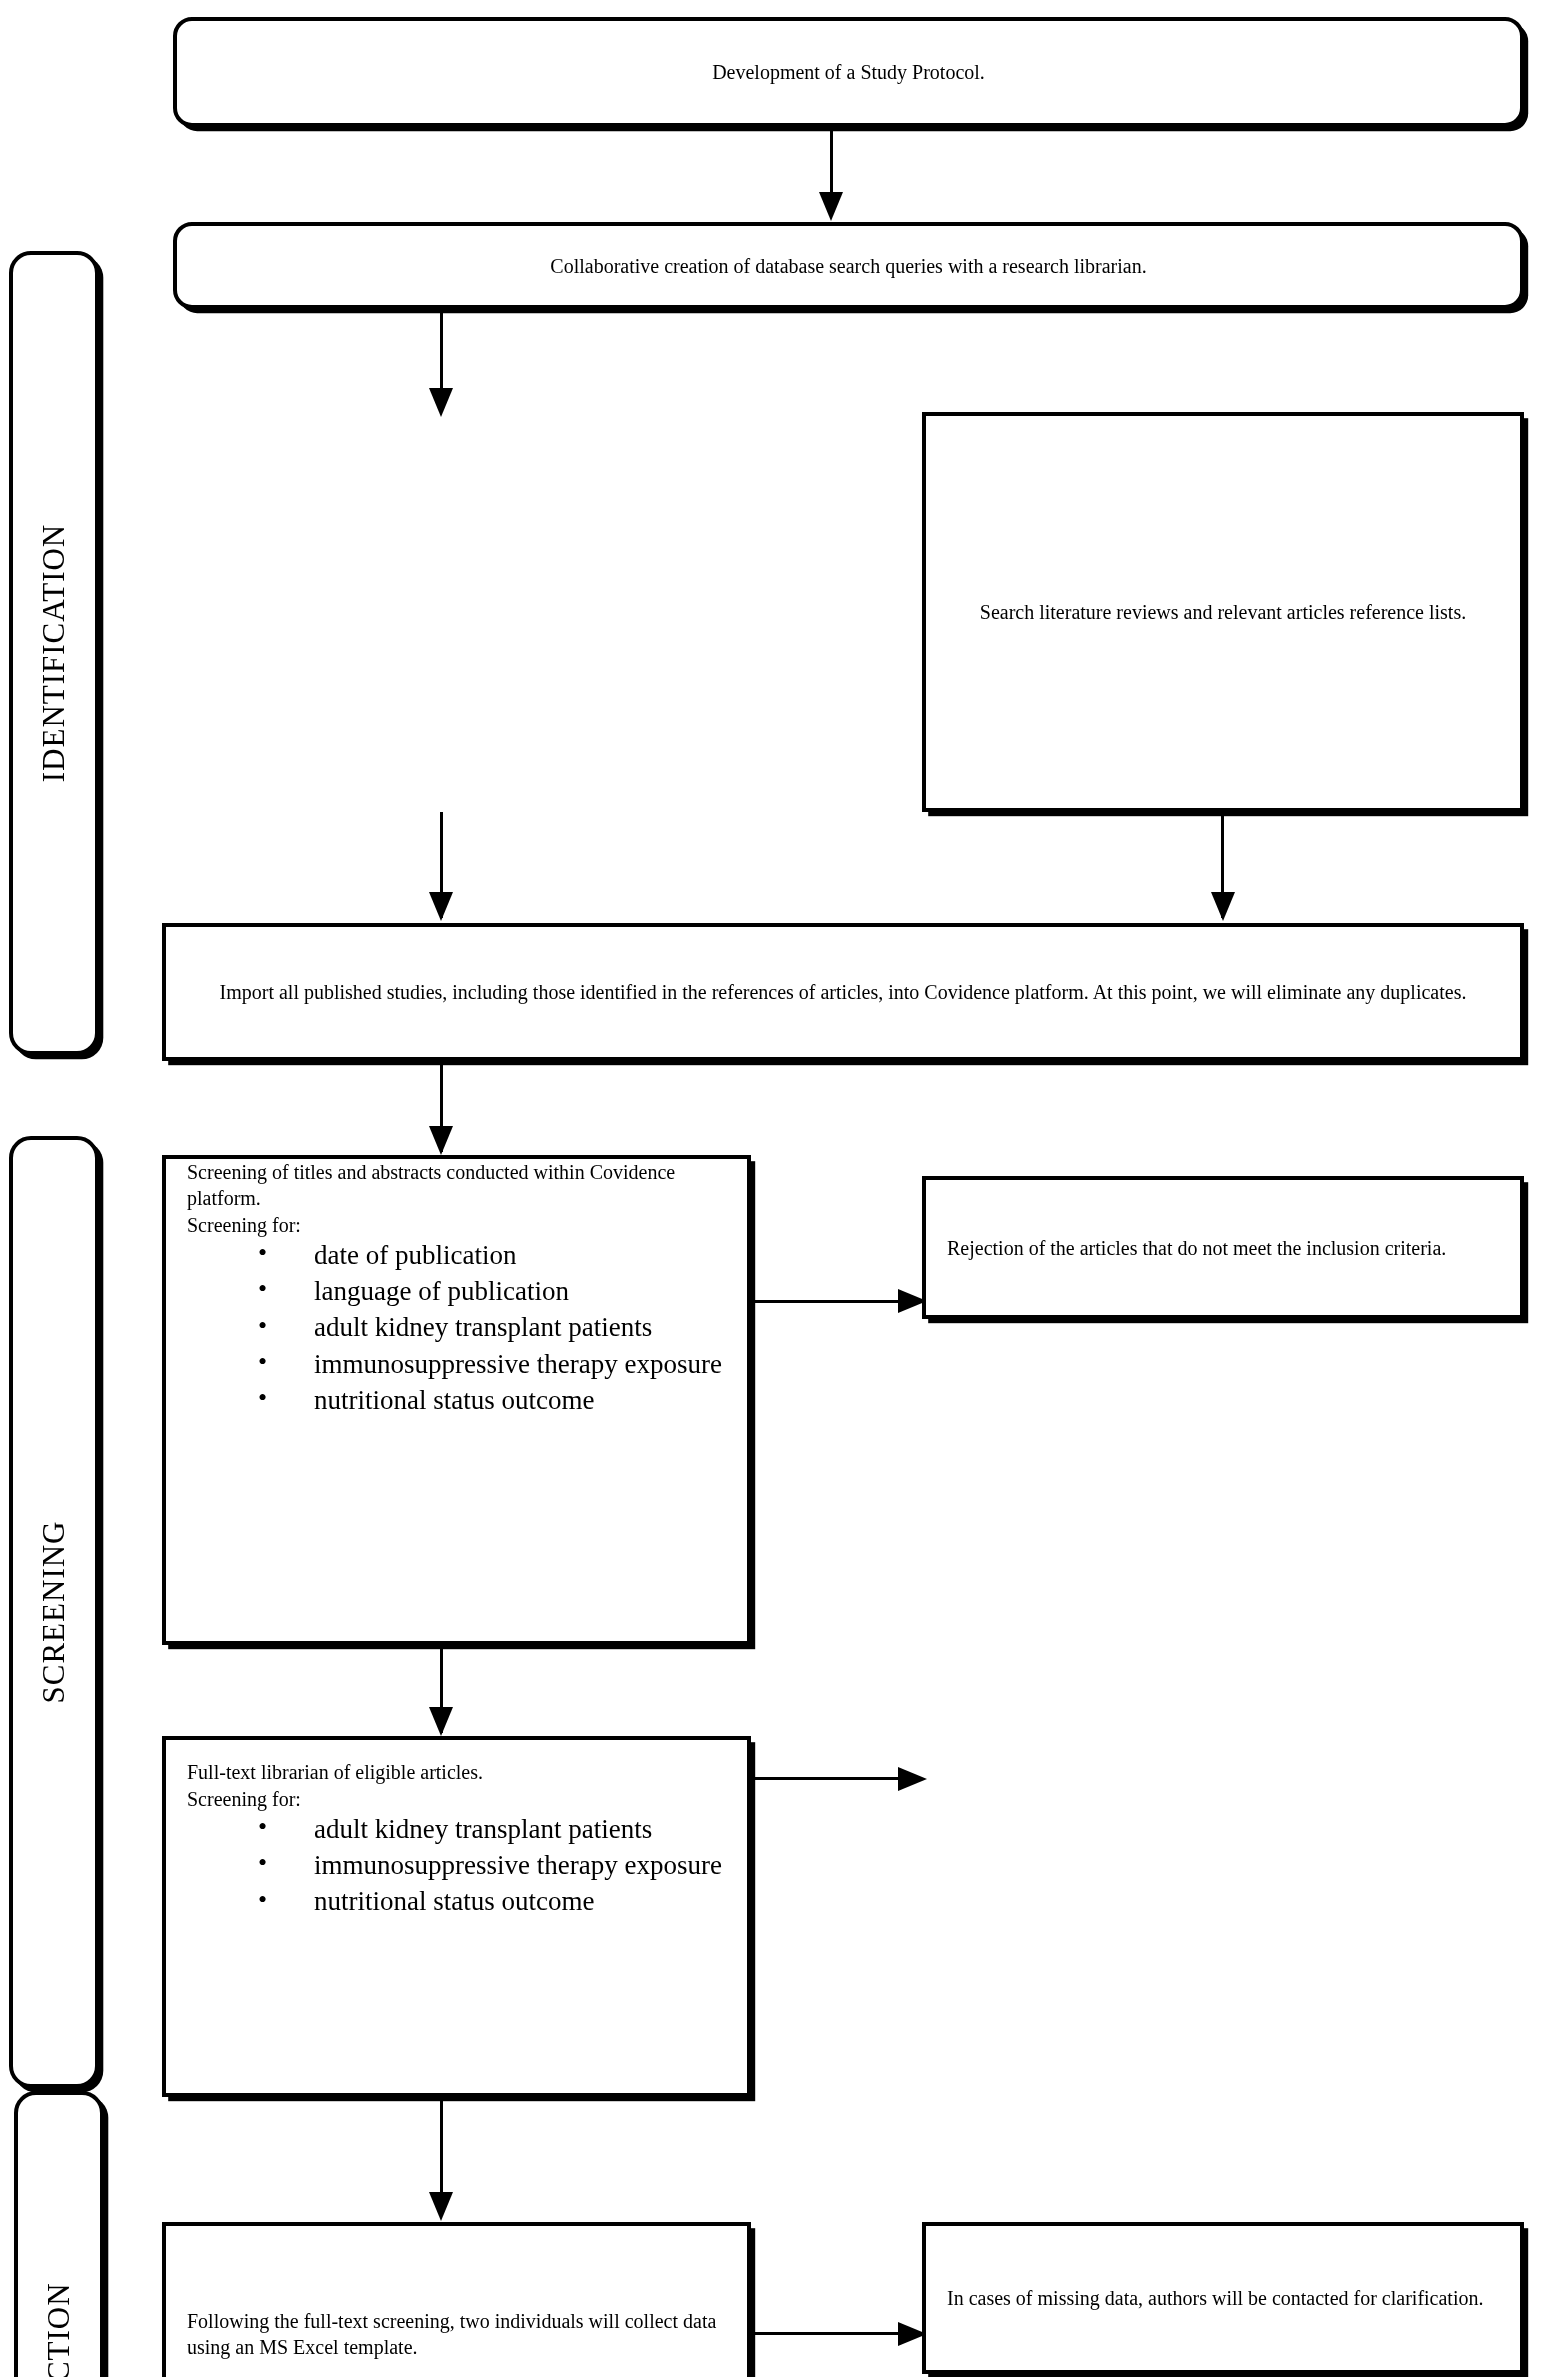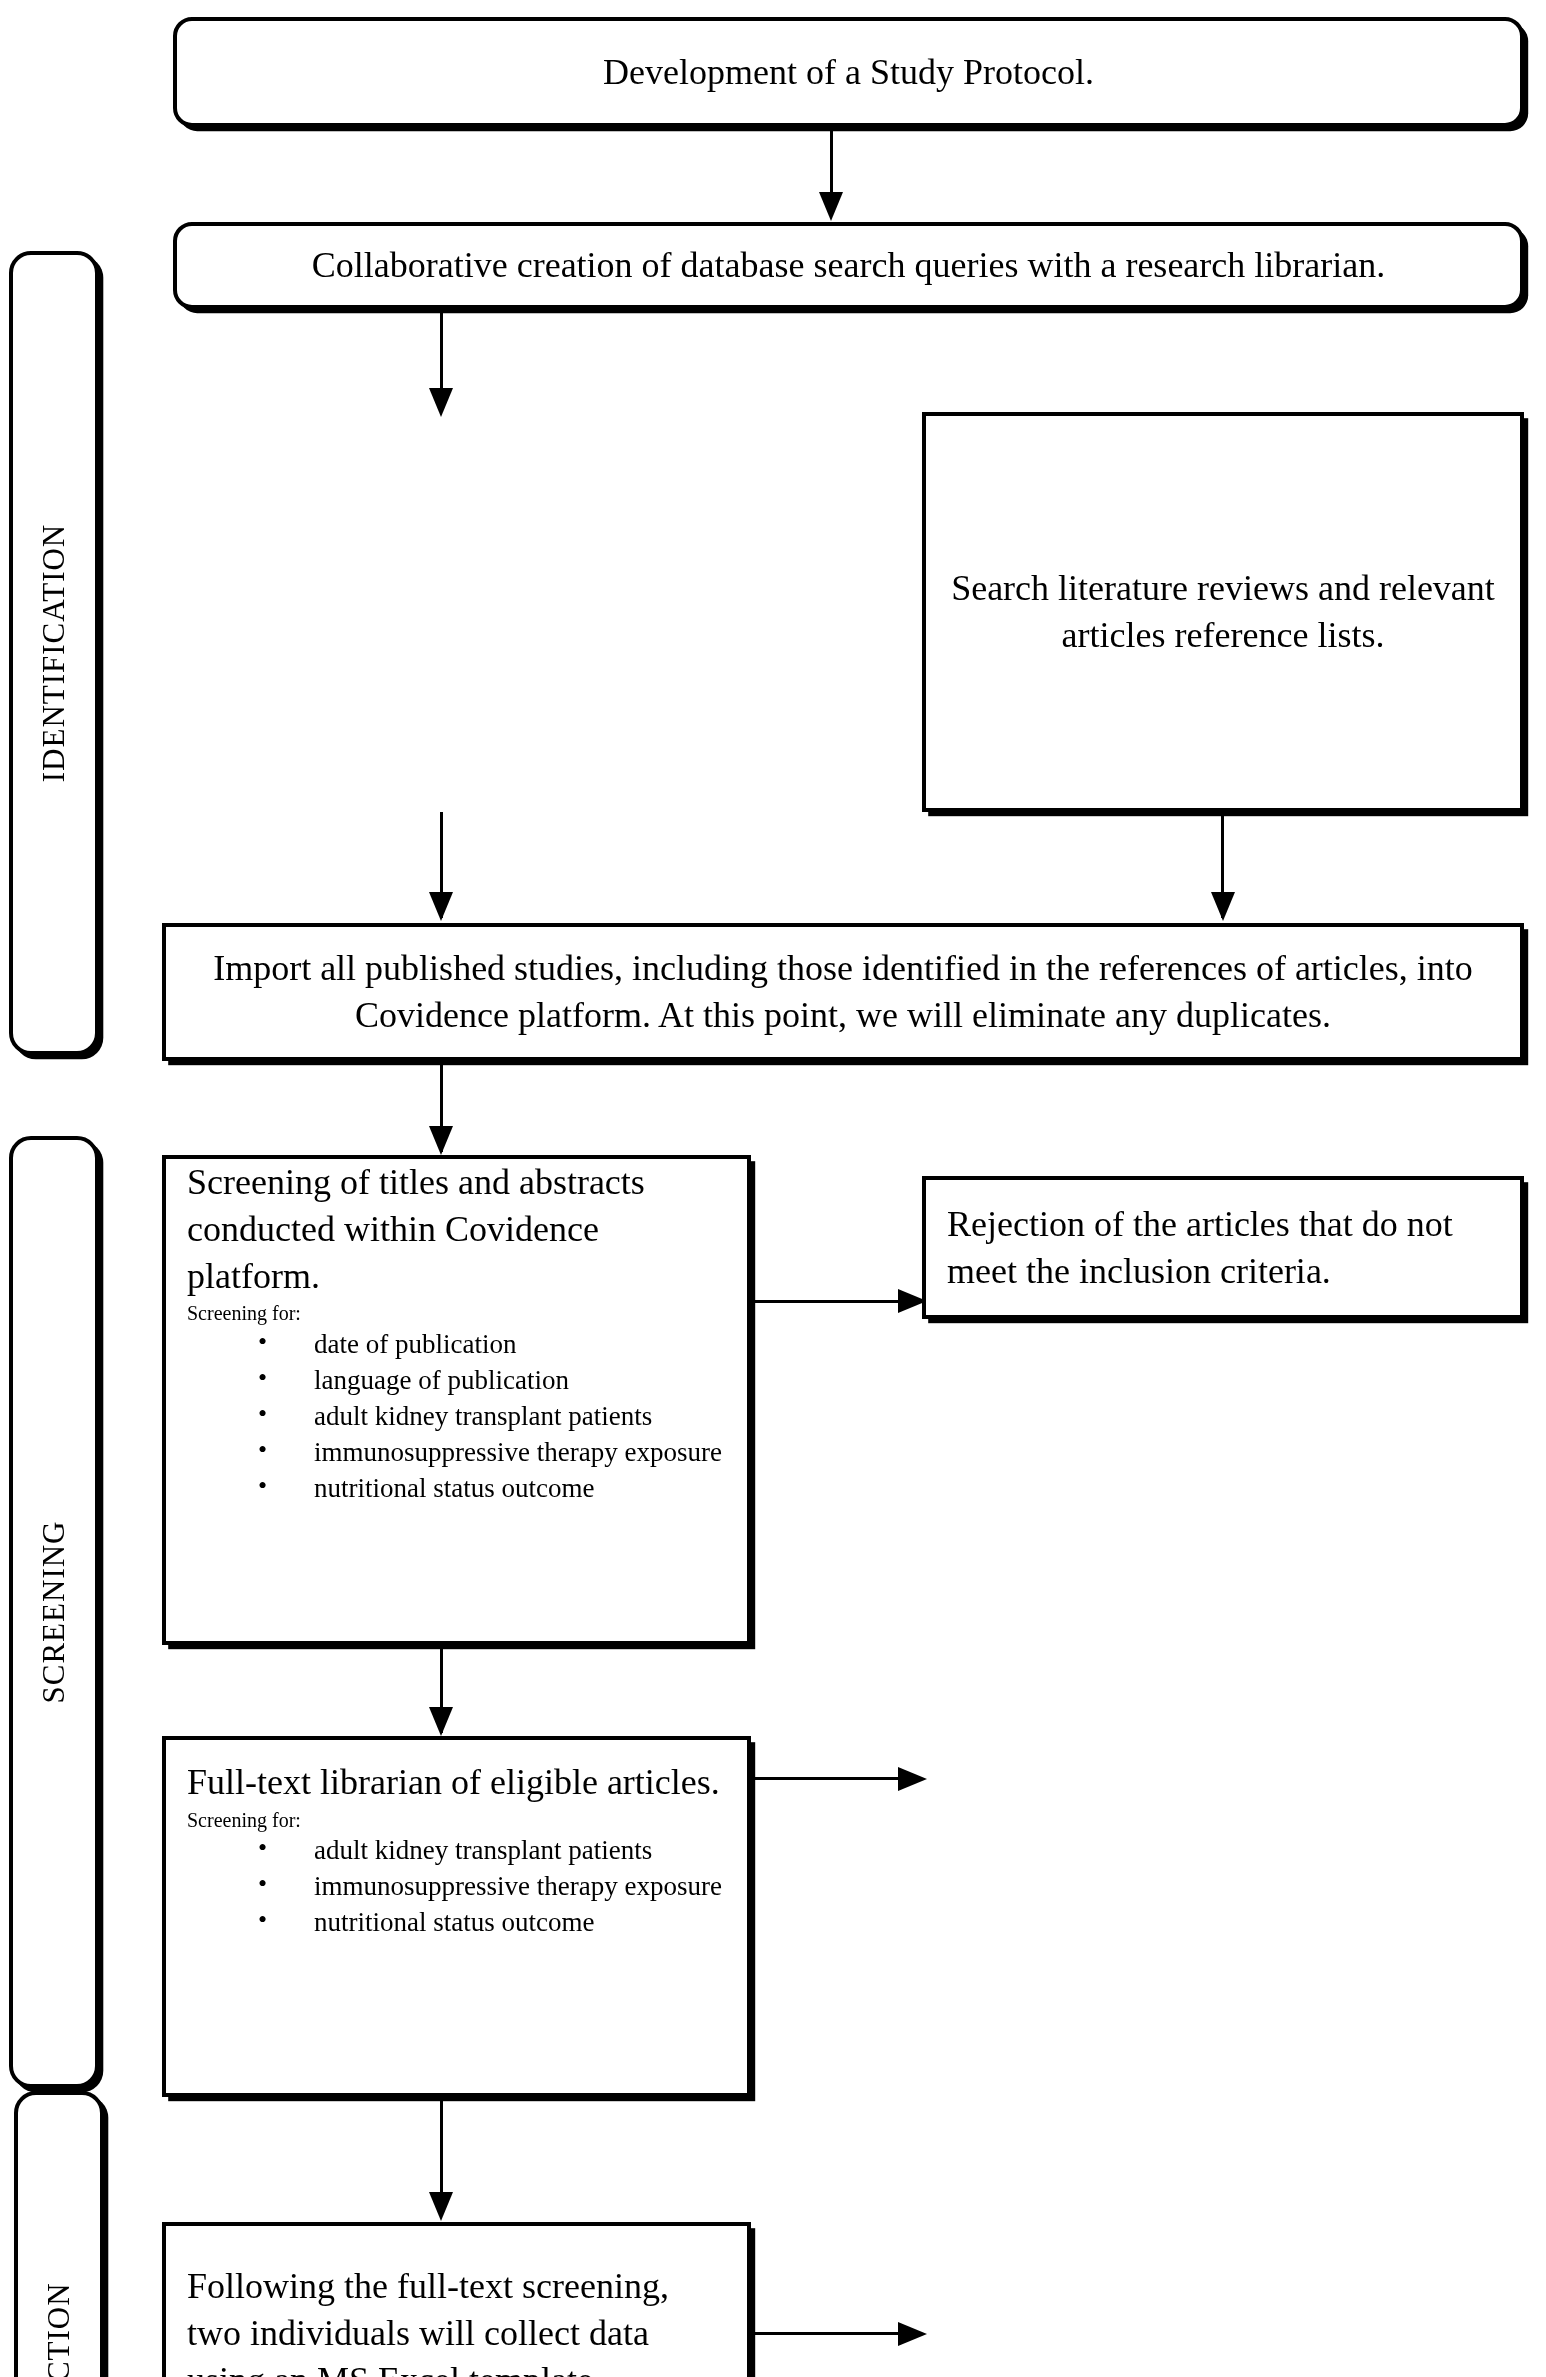--- a/index.html
+++ b/index.html
@@ -51,21 +51,21 @@
     flex-direction: column;
     justify-content: center;
   }
   .node.rounded {
     border-radius: 19px;
   }
   .node .body {
     padding: 0 21px;
   }
   .node .ttl {
-    font-size: 36px;
+    font-size: 20px;
     line-height: 1.30;
     text-align: left;
   }
   .node.center .ttl {
     text-align: center;
   }
   .node .sub {
     font-size: 20px;
     line-height: 1.22;
     margin-top: 1.9px;
@@ -223,15 +223,20 @@
 
   <div class="node" style="left:162px; top:2222px; width:589px; height:223px;">
     <div class="body">
       <div class="ttl">Following the full-text screening, two individuals will collect data using an MS Excel template.</div>
     </div>
   </div>
 
   <div class="hline" style="left:750px; top:2332px; width:157px; height:2.9px;"></div>
   <div class="arrow-right" style="left:898px; top:2322px;"></div>
 
+  <div class="node" style="left:922px; top:2222px; width:602px; height:152px;">
+    <div class="body">
+      <div class="ttl">In cases of missing data, authors will be contacted for clarification.</div>
+    </div>
+  </div>
 
 </div>
 
 
 </body></html>

